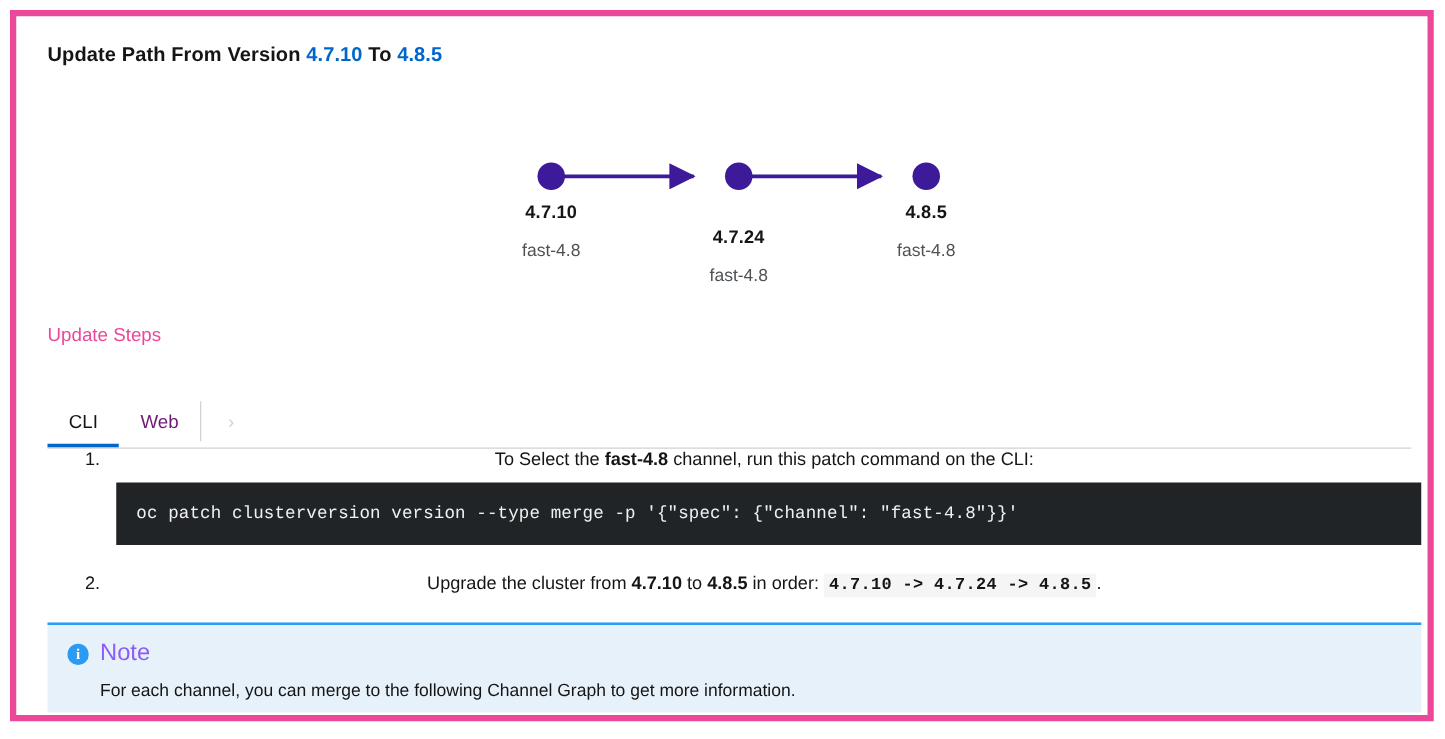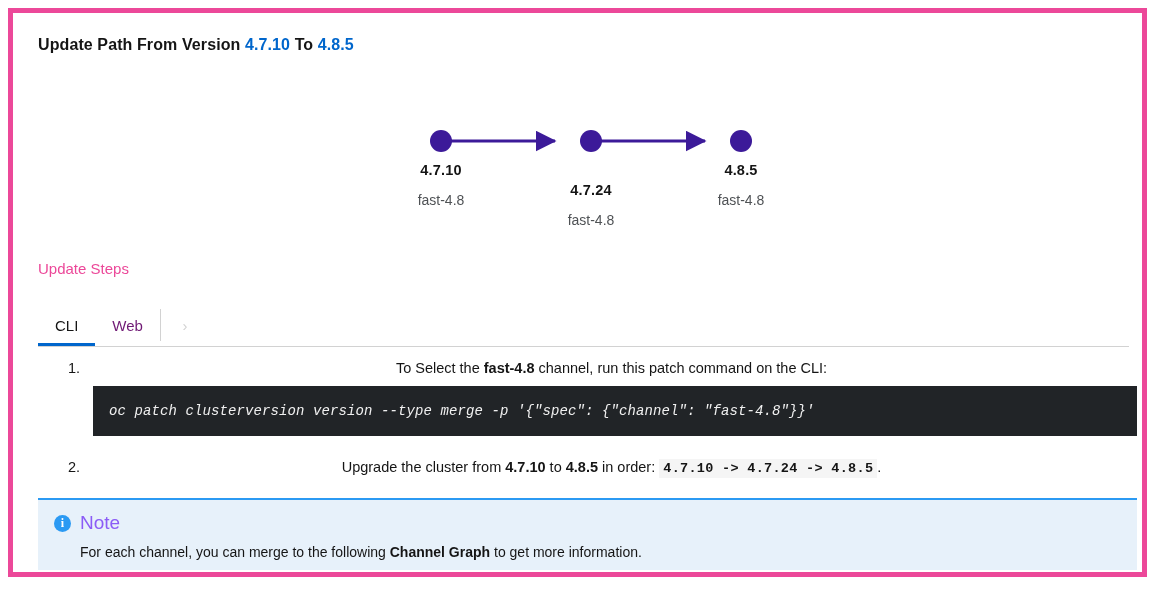--- a/index.html
+++ b/index.html
@@ -94,21 +94,21 @@
     left: 25px;
     top: 247px;
     font-size: 15px;
     font-weight: 400;
     color: #ec4899;
   }
 
   .tabs {
     position: absolute;
     left: 25px;
-    top: 292px;
+    top: 304px;
     width: 1091px;
     height: 44px;
   }
   .tab-strip {
     position: relative;
     height: 42px;
     display: flex;
     align-items: stretch;
   }
   .tab {
@@ -205,21 +205,20 @@
     display: flex;
     align-items: center;
   }
   .code-block code {
     font-family: "Liberation Mono", monospace;
     font-size: 14px;
     color: #f0f0f0;
     padding-left: 16px;
     white-space: pre;
     letter-spacing: 0.1px;
-    font-style: italic;
   }
 
   .step2 {
     position: absolute;
     left: 25px;
     top: 444px;
     width: 1099px;
   }
   .inline-code {
     font-family: "Liberation Mono", monospace;
@@ -269,21 +268,21 @@
     font-weight: 400;
   }
   .note-body {
     margin-top: 8px;
     margin-left: 26px;
     font-size: 14px;
     color: #151515;
     line-height: 20px;
   }
   .note-body b {
-    font-weight: 700;
+    font-weight: 400;
   }
 </style>
 </head>
 <body>
 
 <div class="card">
 
   <div class="page-title">
     <span>Update Path From Version</span>
     <span class="ver">4.7.10</span>

